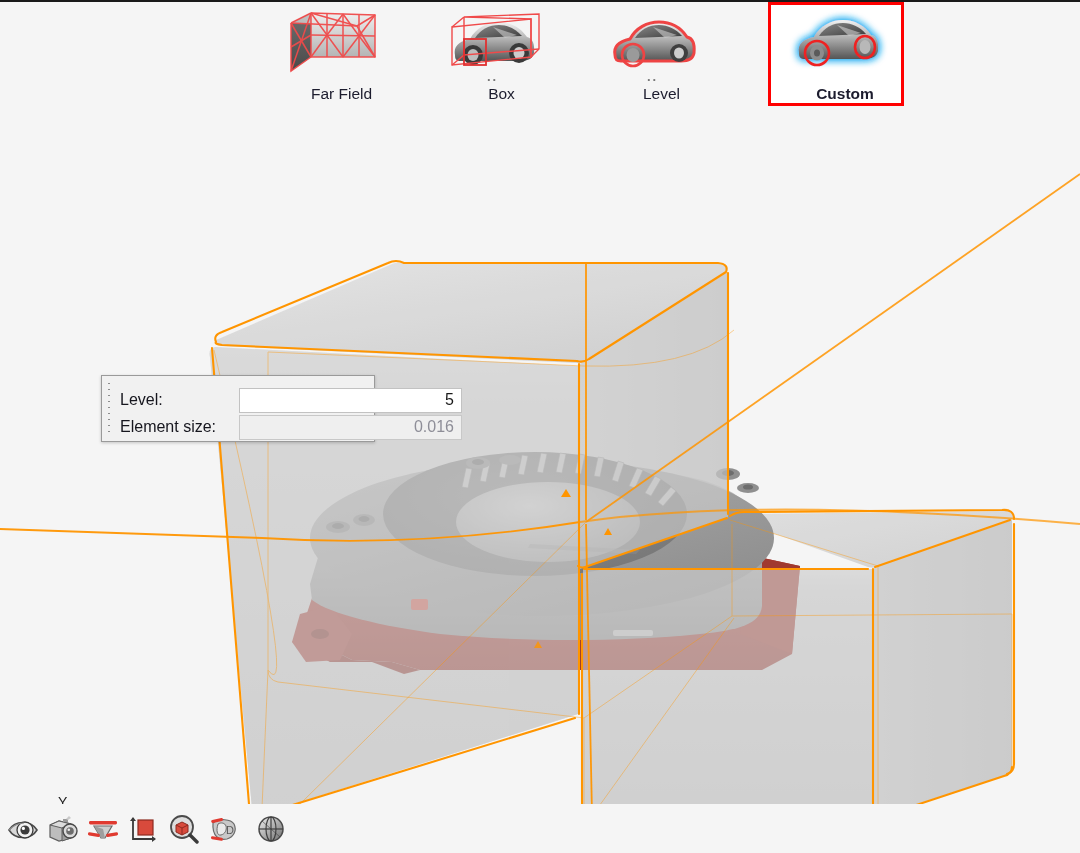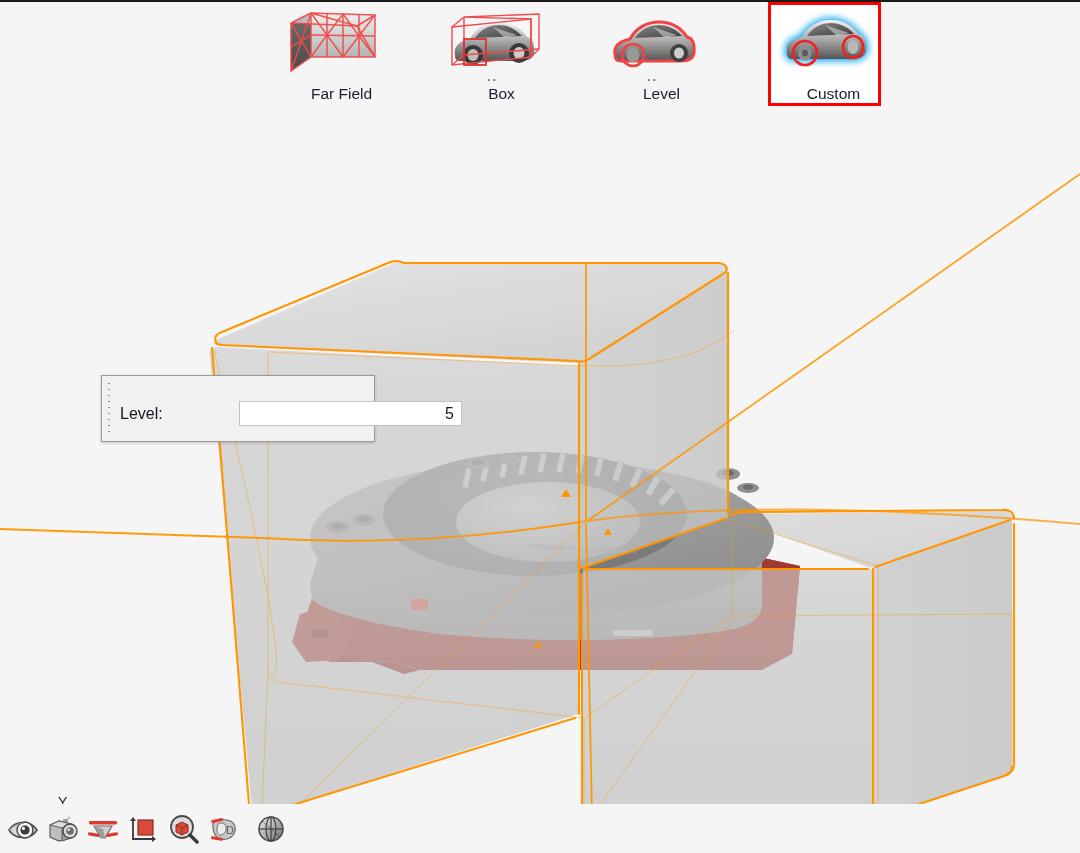--- a/index.html
+++ b/index.html
@@ -39,22 +39,23 @@
     flex-direction: column;
     align-items: center;
     cursor: pointer;
     padding: 0;
     background: transparent;
     border: 3px solid transparent;
   }
   .thumb.selected {
     background: #ffffff;
     border: 3px solid #ff0000;
-    width: 113px;
+    width: 136px;
     margin-left: 5px;
+    font-weight: bold;
   }
   .thumb-art {
     width: 99px; height: 78px;
     position: relative;
   }
   .thumb.selected .thumb-art { width: 105px; }
   .thumb-label {
     font-size: 15.5px;
     color: #1c1c2e;
     text-align: center;
@@ -558,20 +559,24 @@
 
     <div id="prop-panel">
       <div id="panel-grip">
         <div class="grip-dots"></div>
       </div>
       <div id="panel-rows">
         <div class="prop-row">
           <span class="prop-label">Level:</span>
           <input class="prop-field editable" type="text" value="5" style="">
         </div>
+        <div class="prop-row">
+          <span class="prop-label">Element size:</span>
+          <input class="prop-field readonly" type="text" readonly="" value="0.016" style="">
+        </div>
       </div>
     </div>
 
     <div id="view-cube">
       <svg width="120" height="118" viewBox="0 0 120 118">
         <defs>
           <linearGradient id="cubeFrontG" x1="0" y1="0" x2="0" y2="1">
             <stop offset="0" stop-color="#c6c6c6"></stop>
               <stop offset="1" stop-color="#9c9c9c"></stop>
           </linearGradient>

